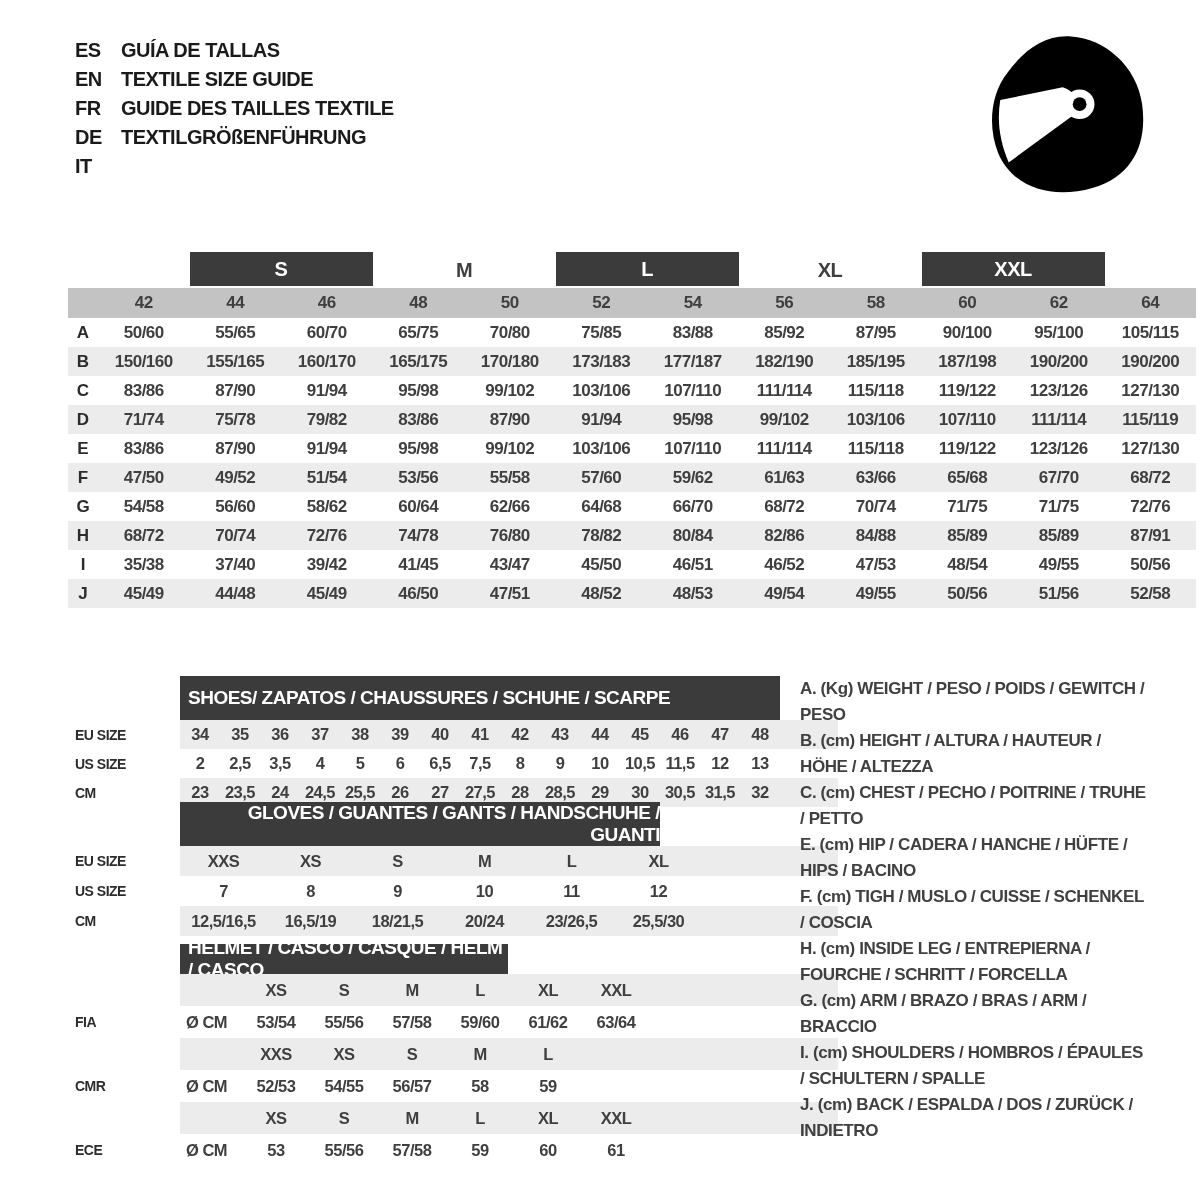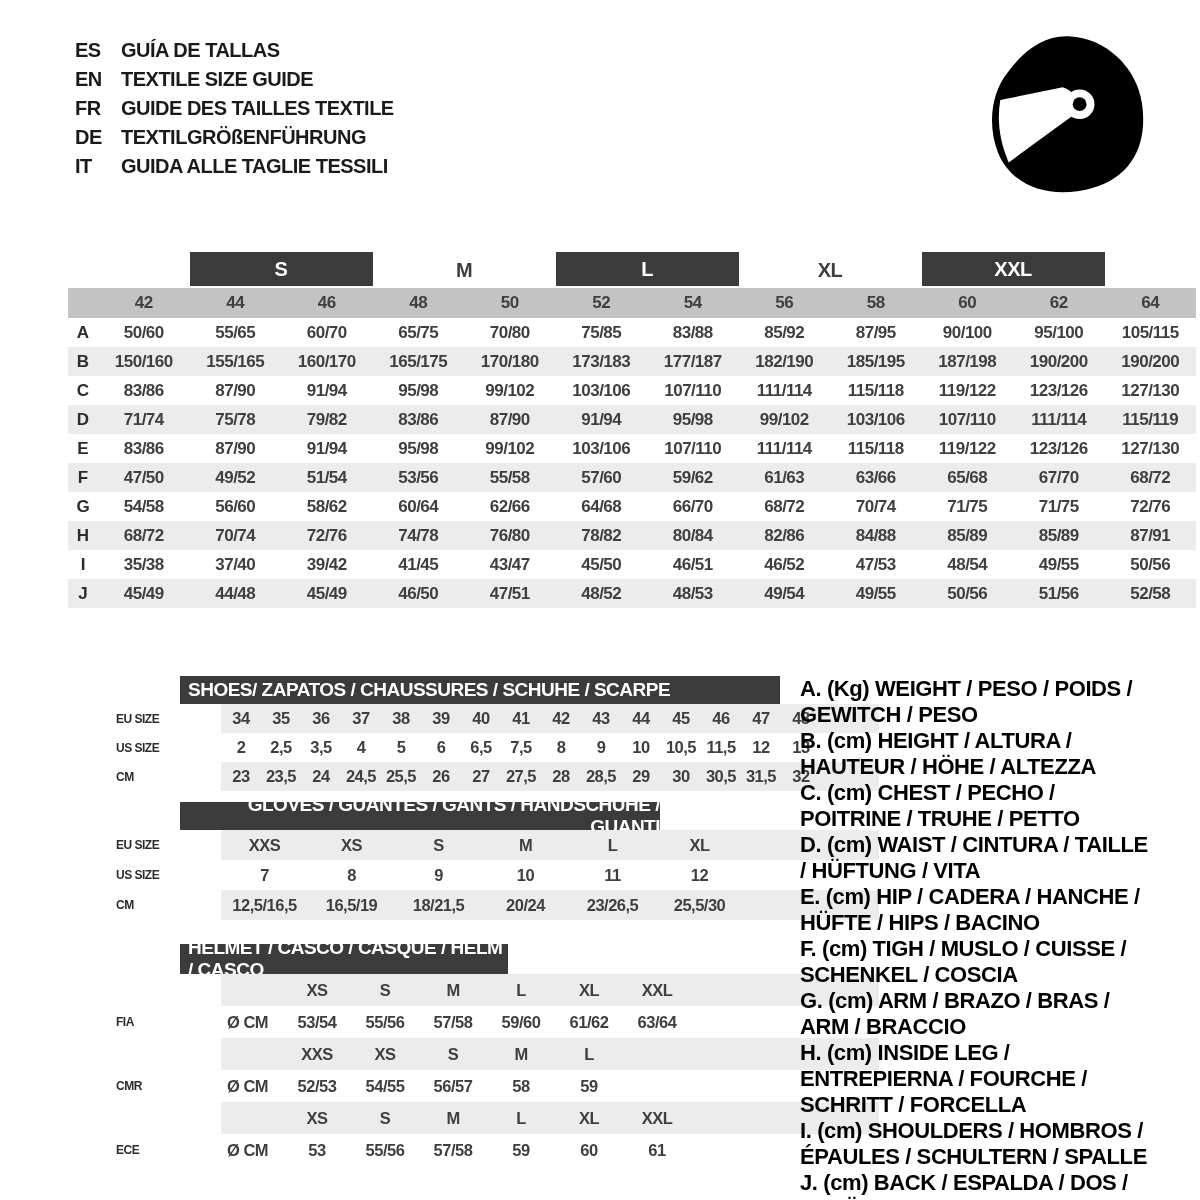--- a/index.html
+++ b/index.html
@@ -33,40 +33,40 @@
     font-size:17px; letter-spacing:-0.5px; color:#3f3f3f;
   }
   .mlabel { display:flex; align-items:center; justify-content:center; font-size:17px; color:#2c2c2c; }
 
   
   .ltable { position:absolute; left:68px; }
   .shoes-table { top:676px; }
   .gloves-table { top:802px;text-align:right; }
   .helmet-table { top:944px; }
   .bar-title {
-    margin-left:112px; width:600px; height:28px; background:#3b3b3b; color:#ffffff;
+    margin-left:112px; width:600px; height:44px; background:#3b3b3b; color:#ffffff;
     font-size:19px; letter-spacing:-0.5px; display:flex; align-items:center; padding-left:8px;
   }
   .helmet-table .bar-title { height:30px; width:328px; }
   .gloves-table .bar-title { width:480px; }
   .srow { display:flex; align-items:stretch; }
-  .rlabel { width:112px; display:flex; align-items:center; padding-left:7px; font-size:12px; color:#2c2c2c; letter-spacing:-0.5px;margin-left:41px; }
+  .rlabel { width:112px; display:flex; align-items:center; padding-left:7px; font-size:14px; color:#2c2c2c; letter-spacing:-0.5px; }
   .rcells { width:658px; display:grid; }
   .shoes-table .srow { height:29px; }
   .shoes-table .rcells { grid-template-columns:repeat(15, 40px); }
   .gloves-table .srow { height:30px; }
   .gloves-table .rcells { grid-template-columns:repeat(6, 87px); }
   .helmet-table .srow { height:32px; }
   .helmet-table .rcells { grid-template-columns:62px repeat(6, 68px); }
   .cell { display:flex; align-items:center; justify-content:center; font-size:16.5px; letter-spacing:-0.5px; color:#3f3f3f; }
   .cell-left { justify-content:flex-start; padding-left:6px; }
 
   
   .legend { position:absolute; left:800px; top:676px; width:350px; }
-  .legend-item { font-size:22px; line-height:26px; letter-spacing:-0.4px; color:#000000; }
+  .legend-item { font-size:17px; line-height:26px; letter-spacing:-0.4px; color:#404040; }
 </style>
 </head>
 <body>
 
 <div class="lang-block">
     <div class="lang-row">
       <div class="lang-code">ES</div>
       <div class="lang-title">GUÍA DE TALLAS</div>
     </div>
     <div class="lang-row">
@@ -76,21 +76,20 @@
     <div class="lang-row">
       <div class="lang-code">FR</div>
       <div class="lang-title">GUIDE DES TAILLES TEXTILE</div>
     </div>
     <div class="lang-row">
       <div class="lang-code">DE</div>
       <div class="lang-title">TEXTILGRÖßENFÜHRUNG</div>
     </div>
     <div class="lang-row">
       <div class="lang-code">IT</div>
-      <div class="lang-title">GUIDA ALLE TAGLIE TESSILI</div>
     </div>
   </div>
 
 <div class="helmet-icon">
   <svg width="180" height="180" viewBox="0 0 170 170" aria-hidden="true">
     <path fill="#000000" d="M88,8 C120,10 150,36 155,72 C160,108 147,140 108,151 C70,162 33,151 19,118 C9,93 12,62 28,42 C44,20 64,6 88,8 Z"></path>
     <path fill="#ffffff" d="M21,68 L80,56 C93,60 97,73 89,83 L29,127 C20,106 18,87 21,68 Z"></path>
     <circle cx="96" cy="72" r="14" fill="#ffffff"></circle>
     <circle cx="96" cy="72" r="6.5" fill="#000000"></circle>
   </svg>
@@ -453,20 +452,19 @@
           <div class="cell">61</div>
         </div>
       </div>
     </div>
 </div>
 
 <div class="legend">
     <div class="legend-item">A. (Kg) WEIGHT / PESO / POIDS / GEWITCH / PESO</div>
     <div class="legend-item">B. (cm) HEIGHT / ALTURA / HAUTEUR / HÖHE / ALTEZZA</div>
     <div class="legend-item">C. (cm) CHEST / PECHO / POITRINE / TRUHE / PETTO</div>
-    <div class="legend-item">D. (cm) WAIST / CINTURA / TAILLE / HÜFTUNG / VITA</div>
     <div class="legend-item">E. (cm) HIP / CADERA / HANCHE / HÜFTE / HIPS /  BACINO</div>
     <div class="legend-item">F. (cm) TIGH / MUSLO / CUISSE / SCHENKEL / COSCIA</div>
+    <div class="legend-item">H. (cm) INSIDE LEG / ENTREPIERNA / FOURCHE / SCHRITT / FORCELLA</div>
     <div class="legend-item">G. (cm) ARM  / BRAZO / BRAS / ARM / BRACCIO</div>
-    <div class="legend-item">H. (cm) INSIDE LEG / ENTREPIERNA / FOURCHE / SCHRITT / FORCELLA</div>
     <div class="legend-item">I. (cm) SHOULDERS / HOMBROS / ÉPAULES / SCHULTERN / SPALLE</div>
     <div class="legend-item">J. (cm) BACK / ESPALDA / DOS / ZURÜCK / INDIETRO</div>
   </div>
 
 </body></html>

